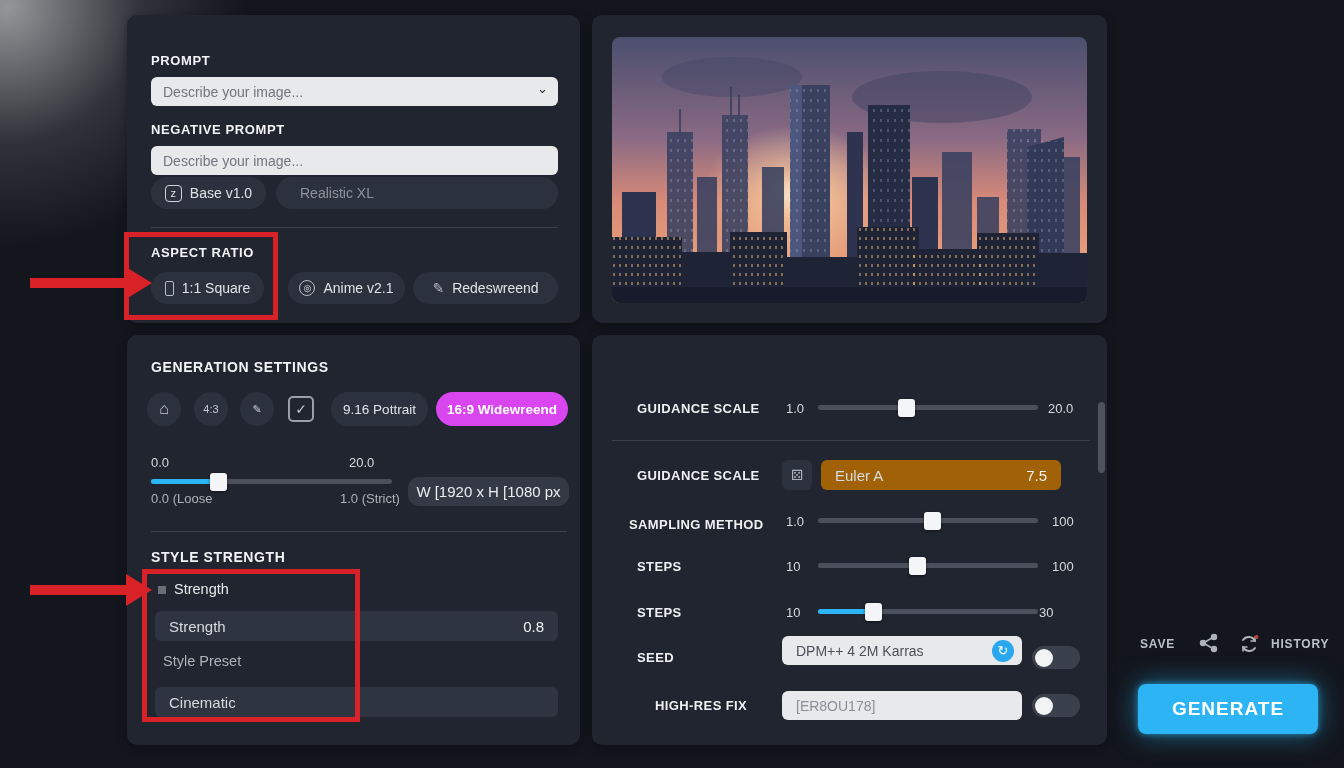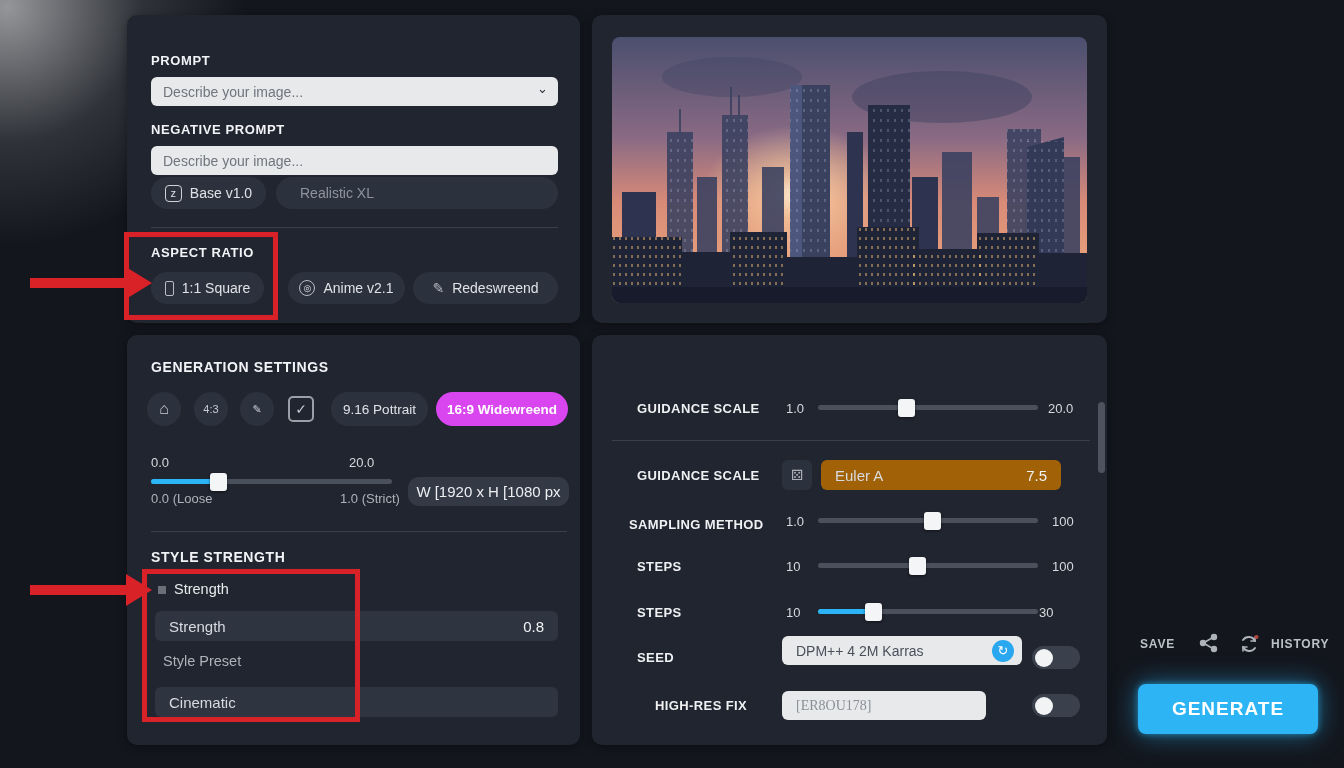--- a/index.html
+++ b/index.html
@@ -338,21 +338,21 @@
   <div class="row-label" style="left:45px; top:315px;">SEED</div>
   <div class="seed-box" style="left:190px; top:301px; width:240px;text-align:right;">
     <span>DPM++ 4 2M Karras</span>
     <span class="badge">↻</span>
   </div>
   <div class="toggle" style="left:440px; top:311px;">
     <div class="knob"></div>
   </div>
 
   <div class="row-label" style="left:63px; top:363px;">HIGH-RES FIX</div>
-  <div class="ghost-input" style="left:190px; top:356px; width:204px;font-family:Liberation Serif, serif;">
+  <div class="ghost-input" style="left:190px; top:356px; width:240px;">
     <span>[ER8OU178]</span>
   </div>
   <div class="toggle" style="left:440px; top:359px;">
     <div class="knob"></div>
   </div>
 
   <div class="scroll-thumb" style="left:506px; top:67px; height:71px;"></div>
 </div>
 
 <div class="red-box" style="left:124px; top:232px; width:154px; height:88px;"></div>

